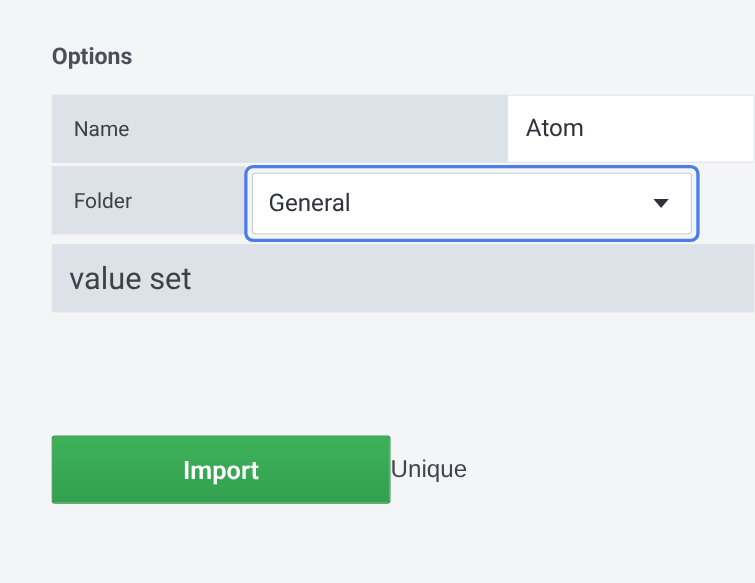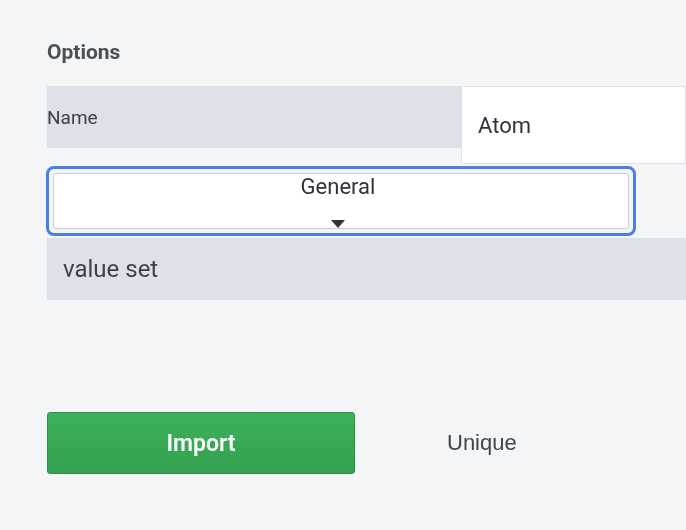--- a/index.html
+++ b/index.html
@@ -24,46 +24,46 @@
     display: flex;
     align-items: stretch;
     margin-bottom: 3px;
   }
 
   .label-cell {
     background: #dde1e8;
     height: 62px;
     display: flex;
     align-items: center;
-    padding-left: 0;
+    padding-left: 20px;
     font-size: 19px;
     color: #3c4049;
     flex: 0 0 auto;
   }
   .label-cell.name  { width: 414px; }
   .label-cell.folder { width: 176px; }
   .label-cell.uid  { width: 394px; justify-content: flex-start; }
 
   .value-cell {
     background: #ffffff;
     border: 1px solid #dfe2e8;
-    height: 78px;
+    height: 62px;
     display: flex;
     align-items: center;
     padding-left: 16px;
     font-size: 22px;
     color: #2f333b;
     flex: 1 1 auto;
   }
   .value-cell-plain {
     height: 62px;
     display: flex;
     align-items: center;
     padding-left: 16px;
-    font-size: 24px;
+    font-size: 28px;
     color: #3d4149;
     flex: 1 1 auto;
     background: #dde1e8;
   }
 
   .folder-wrap {
     flex: 1 1 auto;
     position: relative;
     padding: 4px 4px 4px 4px;
     border: 3px solid #4c7ee8;
@@ -75,21 +75,20 @@
     background: #ffffff;
     border: 1px solid #c9ccd3;
     border-radius: 3px;
     height: 56px;
     display: flex;
     align-items: center;
     justify-content: space-between;
     padding: 0 20px 0 14px;
     font-size: 22px;
     color: #2f333b;
-    flex-direction: column;
   }
   .chevron {
     width: 0; height: 0;
     border-left: 7px solid transparent;
     border-right: 7px solid transparent;
     border-top: 8px solid #2f333b;
   }
 
   .uid-label {
     display: flex;
@@ -108,21 +107,20 @@
     display:flex;align-items:center;justify-content:center;
     font-family: Georgia, serif;
     font-style: italic;
     font-weight: bold;
     font-size: 14px;
   }
 
   .button-row {
     display: flex;
     align-items: center;
-    gap: 92px;
     margin-top: 112px;
   }
   .btn-import {
     width: 308px;
     height: 62px;
     background: #3aa757;
     background: linear-gradient(#3eb159, #33a050);
     border: 1px solid #2e934a;
     border-radius: 3px;
     color: #ffffff;
@@ -145,20 +143,21 @@
 
 <div class="container">
   <div class="section-title">Options</div>
 
   <div class="row">
     <div class="label-cell name">Name</div>
     <div class="value-cell">Atom</div>
   </div>
 
   <div class="row">
+    <div class="label-cell folder">Folder</div>
     <div class="folder-wrap">
       <div class="folder-select">
         <span>General</span>
         <span class="chevron"></span>
       </div>
     </div>
   </div>
 
   <div class="row">
     <div class="value-cell-plain">value set</div>

